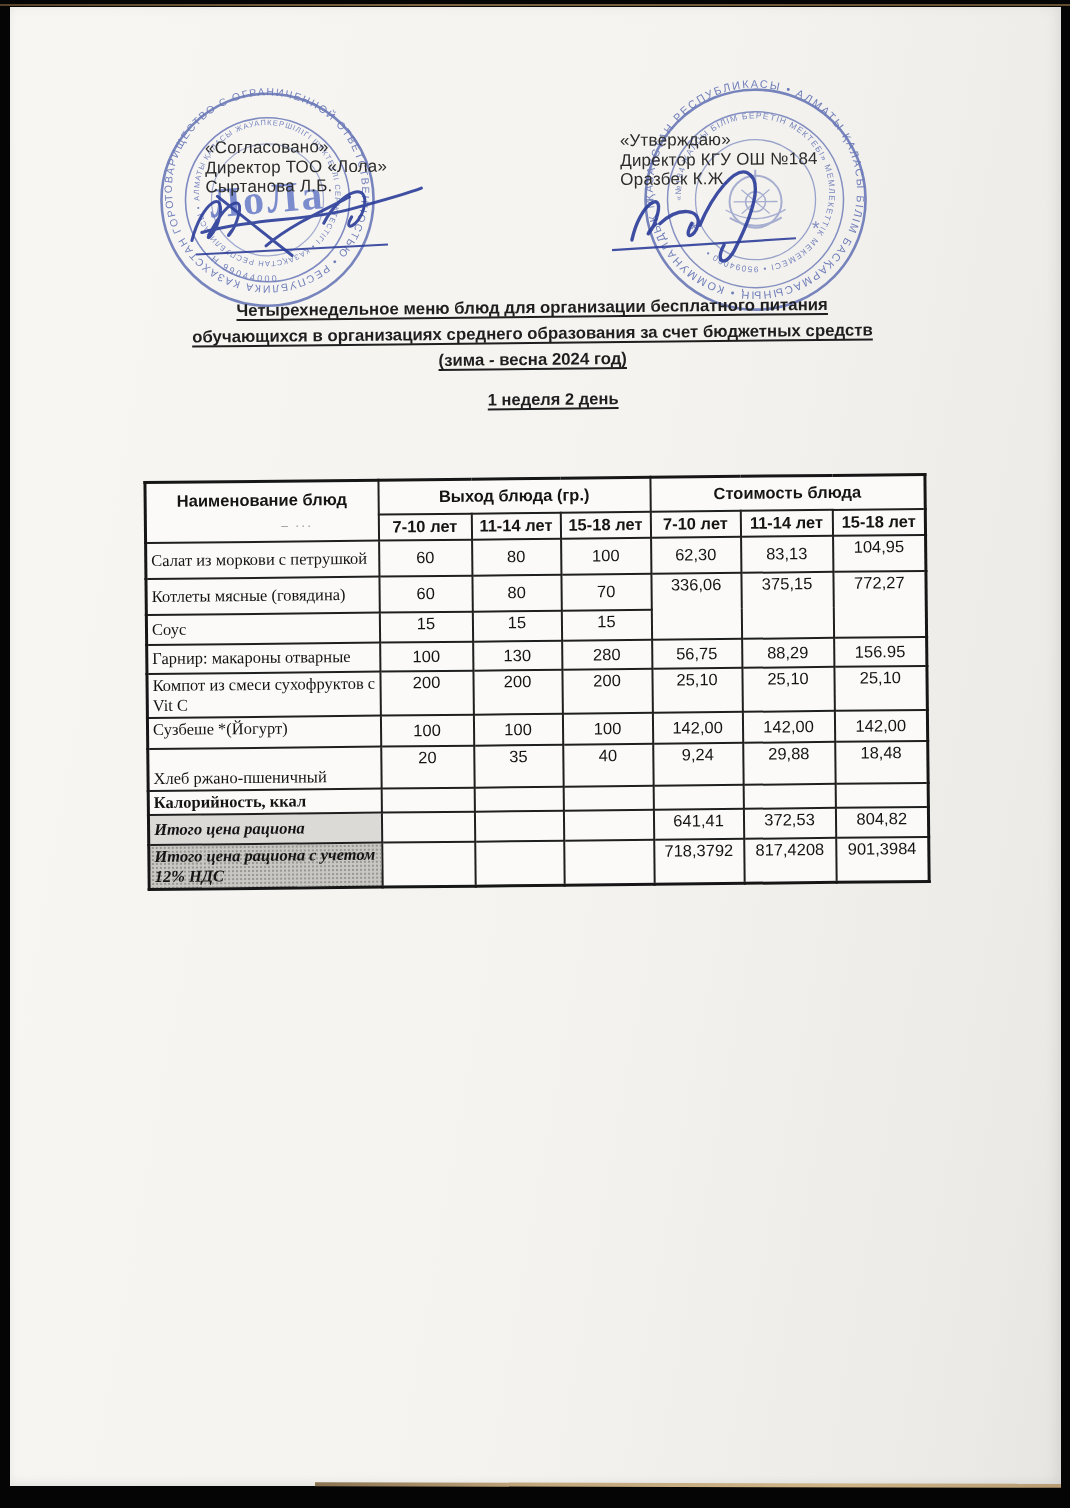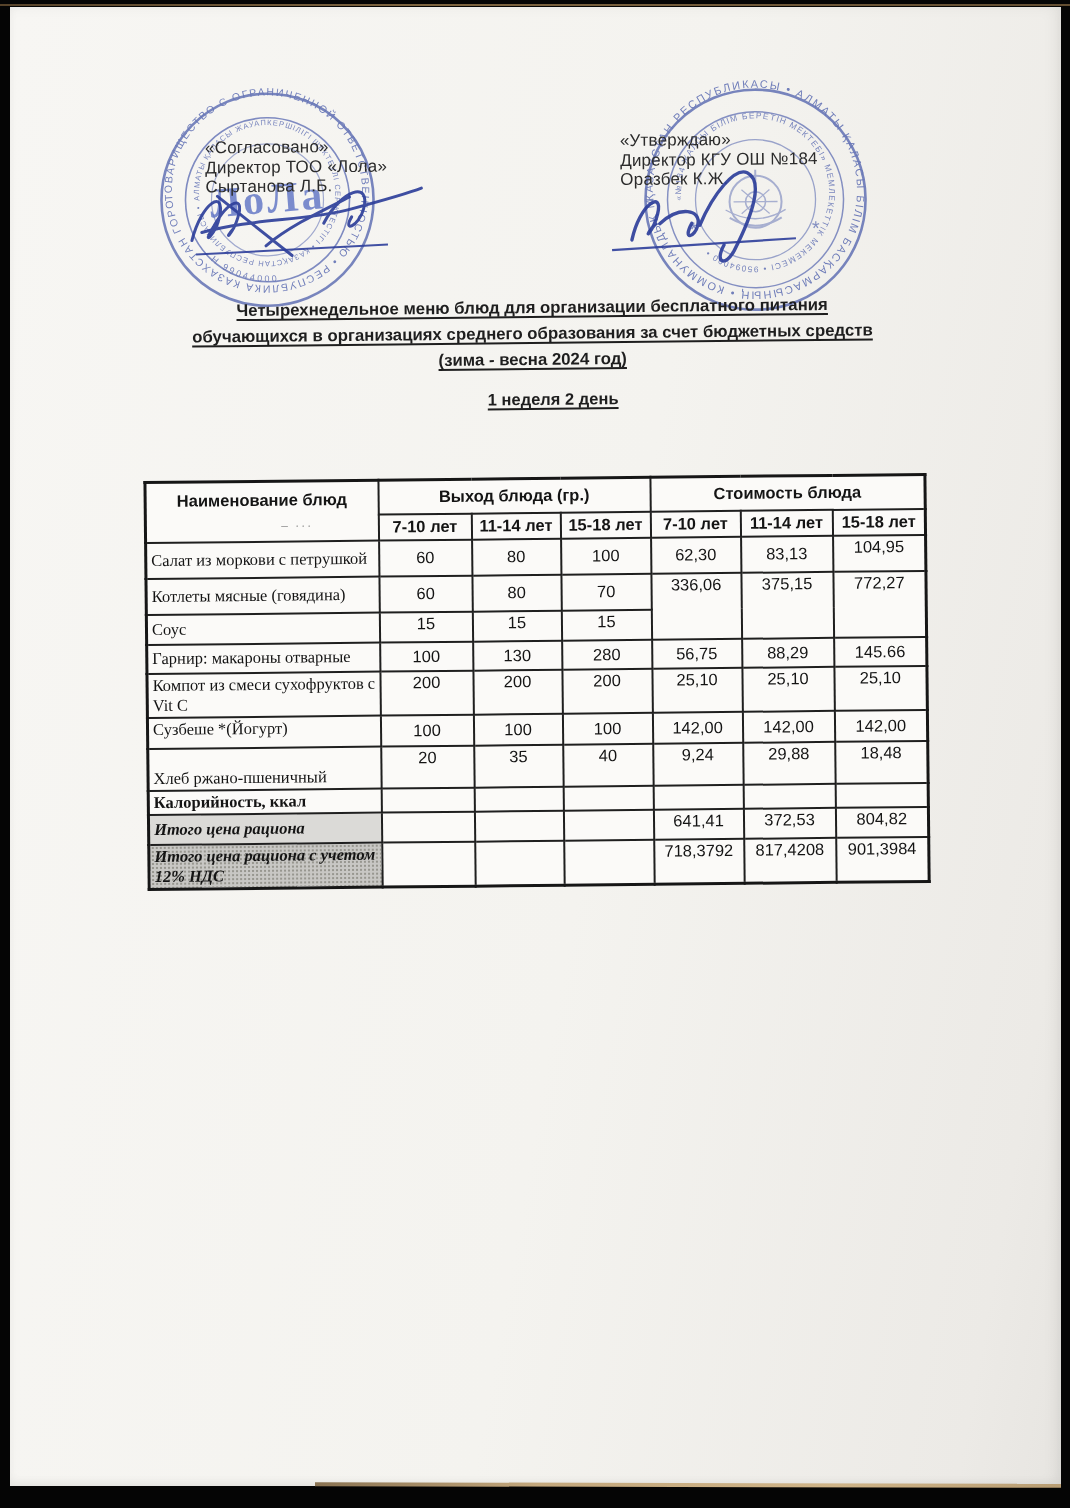--- a/index.html
+++ b/index.html
@@ -221,21 +221,21 @@
           <td class="val vtop">15</td>
         </tr>
 
         <tr class="r-h29">
           <td class="dish">Гарнир: макароны отварные</td>
           <td class="val">100</td>
           <td class="val">130</td>
           <td class="val">280</td>
           <td class="val">56,75</td>
           <td class="val">88,29</td>
-          <td class="val">145.66</td>
+          <td class="val">156.95</td>
         </tr>
 
         <tr class="r-h39">
           <td class="dish">Компот из смеси сухофруктов с Vit C</td>
           <td class="val vtop">200</td>
           <td class="val vtop">200</td>
           <td class="val vtop">200</td>
           <td class="val vtop">25,10</td>
           <td class="val vtop">25,10</td>
           <td class="val vtop">25,10</td>

